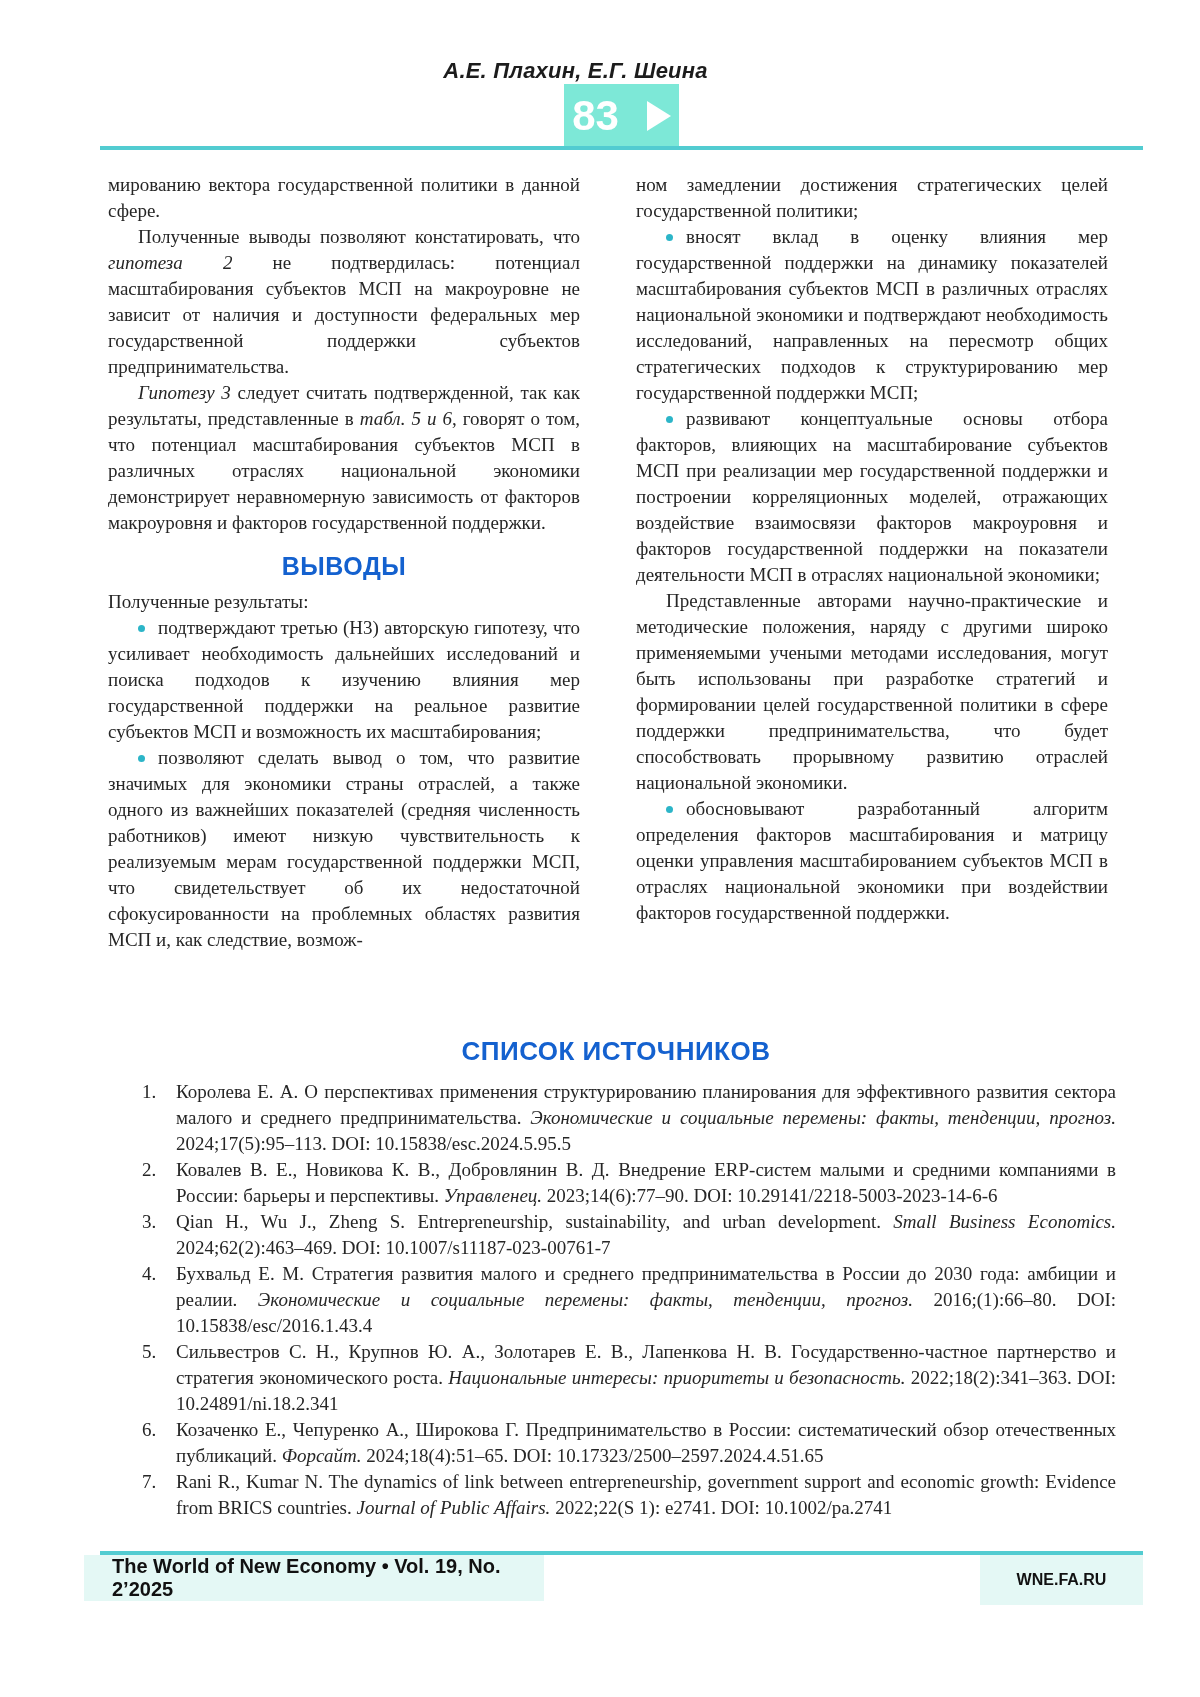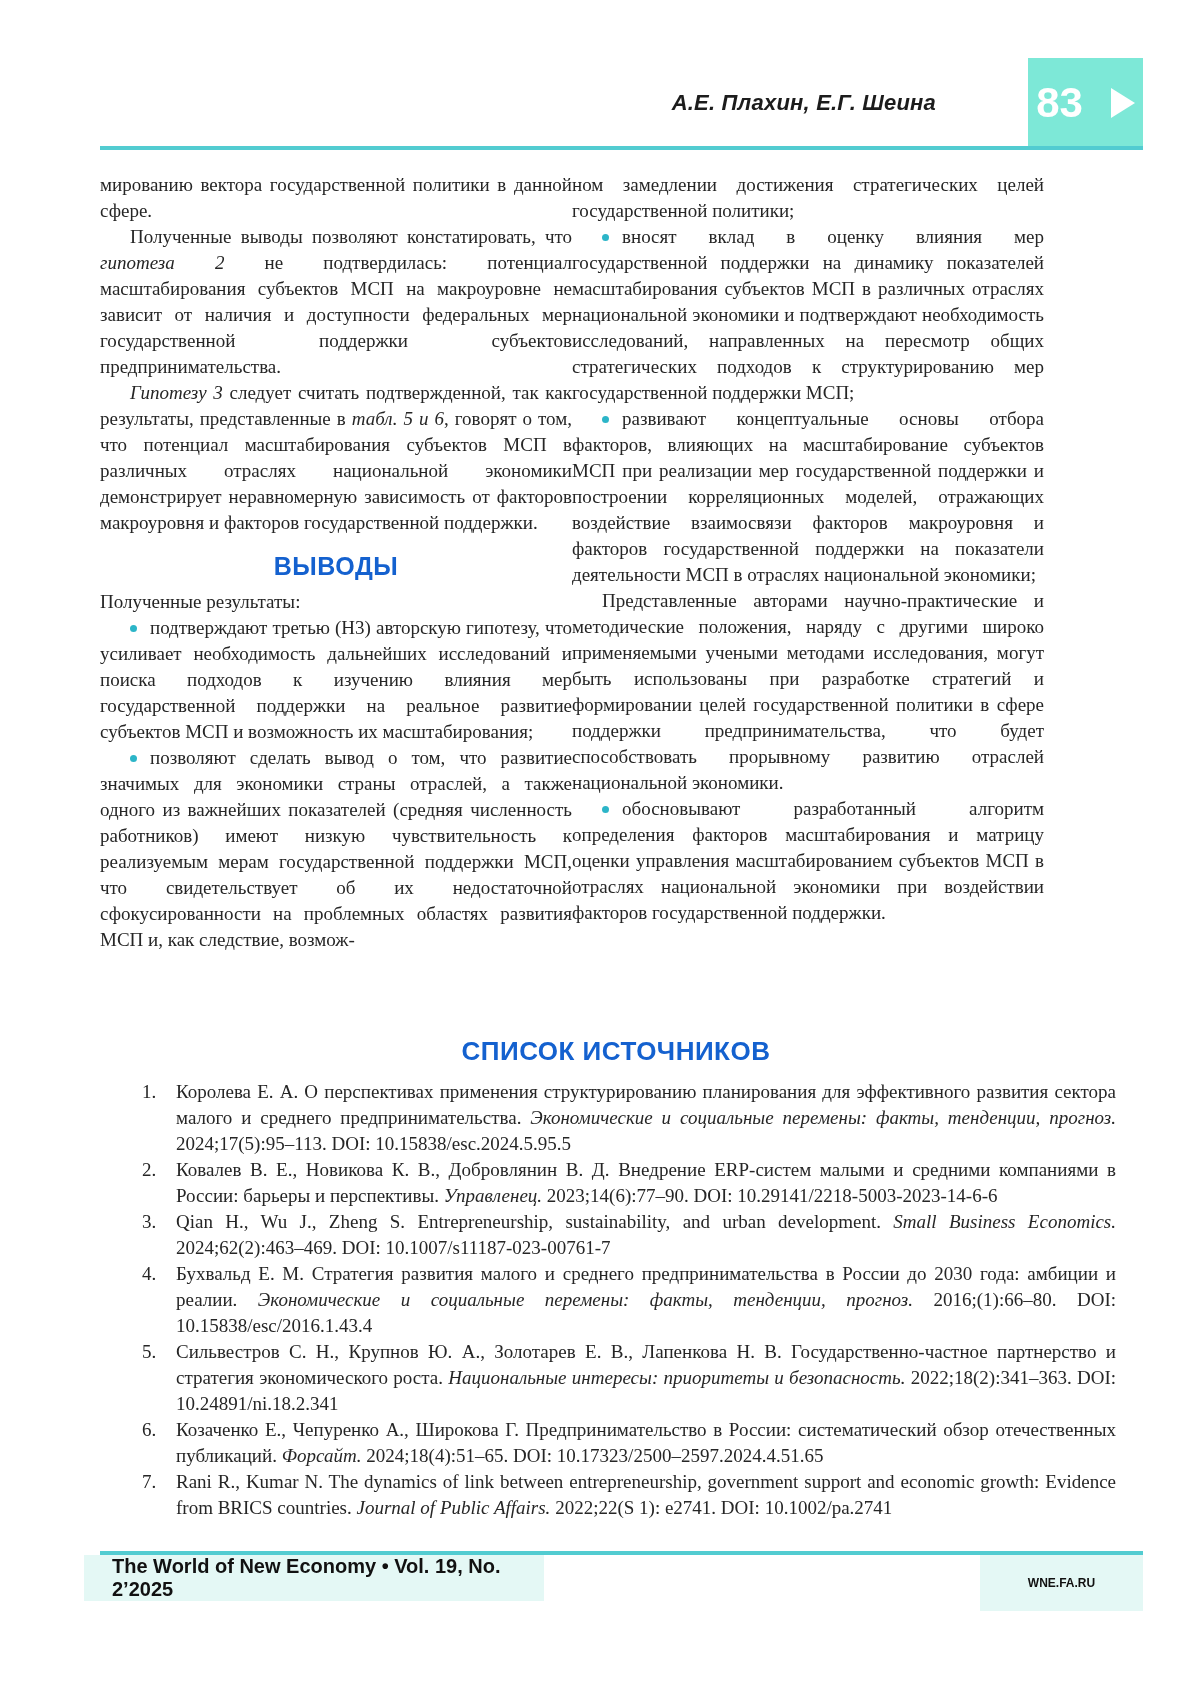--- a/index.html
+++ b/index.html
@@ -18,21 +18,21 @@
     height:1697px;
     background:#ffffff;
     font-family:"Liberation Serif","DejaVu Serif",serif;
     color:var(--text-color);
     overflow:hidden;
   }
   
   .header-band{
     position:absolute;
     top:58px; left:100px; right:57px; height:89px;
-    display:flex; align-items:center; justify-content:flex-end;
+    display:flex; align-items:center; justify-content:flex-end;flex-direction:column;
   }
   .authors{
     font-family:"Liberation Sans","DejaVu Sans",sans-serif;
     font-style:italic;
     font-weight:600;
     font-size:22px;
     color:#1c1c1c;
     margin-right:92px;
     letter-spacing:0.2px;
   }
@@ -56,22 +56,22 @@
     border-bottom:15px solid transparent;
   }
   .header-rule{
     position:absolute;
     top:146px; left:100px; width:1043px; height:4px;
     background:var(--accent-rule);
   }
   
   .columns{
     position:absolute;
-    top:172px; left:100px; width:1000px;
-    display:flex; 
+    top:172px; left:108px; width:1000px;
+    display:flex; gap:56px;
   }
   .col{width:472px;}
   .col p{
     font-size:19px;
     line-height:26px;
     text-align:justify;
     hyphens:auto;
   }
   .col p.indent{text-indent:30px;}
   .col p em{font-style:italic;}
@@ -131,26 +131,26 @@
     background:var(--footer-bg);
     display:flex; align-items:center;
     padding-left:28px;
     font-family:"Liberation Sans","DejaVu Sans",sans-serif;
     font-weight:bold;
     font-size:20px;
     color:#111111;
   }
   .footer-right{
     position:absolute;
-    top:1555px; left:980px; width:163px; height:56px;
+    top:1555px; left:980px; width:163px; height:50px;
     background:var(--footer-bg);
     display:flex; align-items:center; justify-content:center;
     font-family:"Liberation Sans","DejaVu Sans",sans-serif;
     font-weight:bold;
-    font-size:12px;
+    font-size:16px;
     color:#111111;
   }
 </style>
 </head>
 <body>
 
 <div class="page">
 
   <div class="header-band">
     <span class="authors">А.Е. Плахин, Е.Г. Шеина</span>

